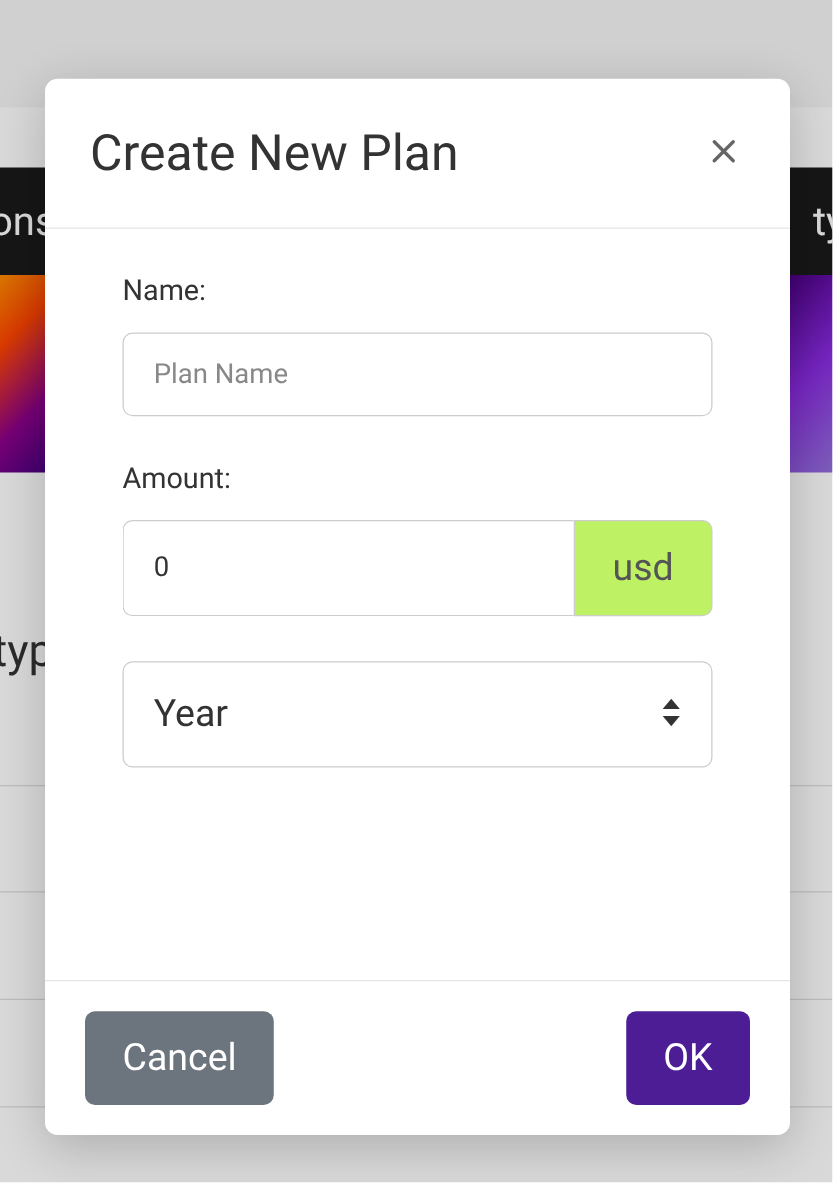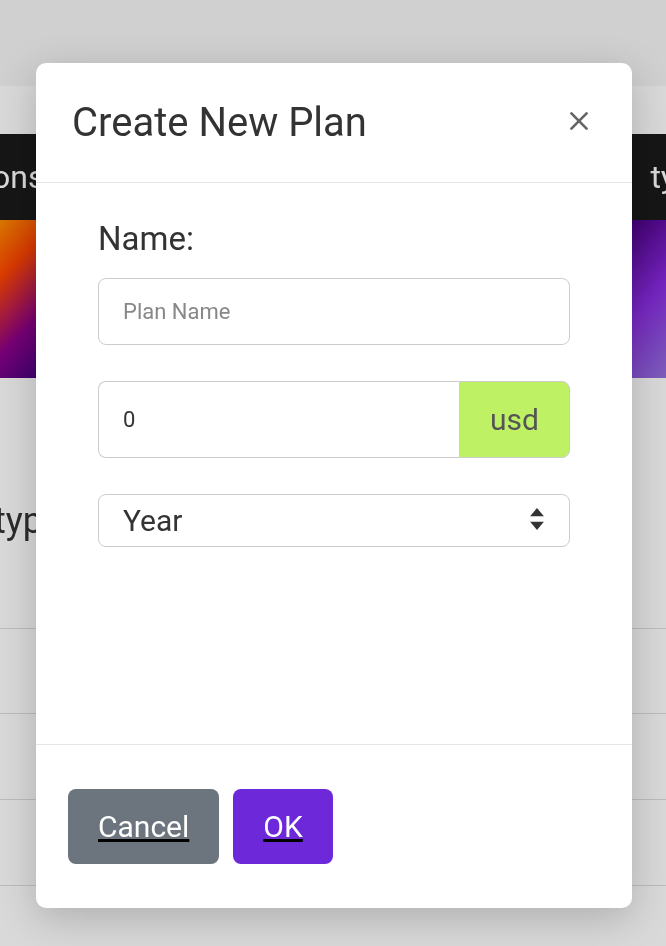--- a/index.html
+++ b/index.html
@@ -118,21 +118,21 @@
     }
     .modal-body {
       padding: 36px 62px 60px 62px;
       flex: 1;
     }
     .form-group {
       margin-bottom: 36px;
     }
     .form-label {
       display: block;
-      font-size: 33px;
+      font-size: 23px;
       color: #333;
       margin-bottom: 20px;
       font-weight: 400;
     }
     .form-input {
       width: 100%;
       padding: 20px 24px;
       font-size: 22px;
       border: 1px solid #ccc;
       border-radius: 8px;
@@ -160,21 +160,21 @@
       color: #555;
       display: flex;
       align-items: center;
     }
     .select-wrapper {
       position: relative;
       width: 100%;
     }
     .form-select {
       width: 100%;
-      padding: 8px 24px;
+      padding: 24px 24px;
       font-size: 30px;
       border: 1px solid #ccc;
       border-radius: 8px;
       color: #333;
       font-family: inherit;
       appearance: none;
       -webkit-appearance: none;
       background: #fff;
       cursor: pointer;
     }
@@ -185,40 +185,39 @@
       transform: translateY(-50%);
       pointer-events: none;
     }
     .select-caret svg {
       width: 18px;
       height: 22px;
       color: #333;
     }
     .modal-footer {
       border-top: 1px solid #e5e5e5;
-      padding: 44px 32px;
-      display: flex;
-      justify-content: flex-start;
+      padding: 24px 32px;
+      display: flex;
+      justify-content: space-between;
       gap: 14px;
-      text-decoration: underline;
     }
     .btn {
       padding: 20px 30px;
       font-size: 30px;
       border: none;
       border-radius: 8px;
       cursor: pointer;
       font-family: inherit;
     }
     .btn-secondary {
       background: #6c757d;
       color: #fff;
     }
     .btn-primary {
-      background: #6d28d9;
+      background: #4c1d95;
       color: #fff;
     }
   </style>
 </head>
 <body>
 
 <div class="bg-top"></div>
 <div class="bg-nav">
   <span class="bg-nav-left">ons</span>
   <span class="bg-nav-right">ty</span>
@@ -245,20 +244,21 @@
     </button>
   </div>
 
   <div class="modal-body">
     <div class="form-group">
       <label class="form-label">Name:</label>
       <input type="text" class="form-input" placeholder="Plan Name" style="">
     </div>
 
     <div class="form-group">
+      <label class="form-label">Amount:</label>
       <div class="input-group">
         <input type="text" class="form-input" value="0" style="">
         <span class="input-addon">usd</span>
       </div>
     </div>
 
     <div class="form-group">
       <div class="select-wrapper">
         <select class="form-select">
           <option>Year</option>

